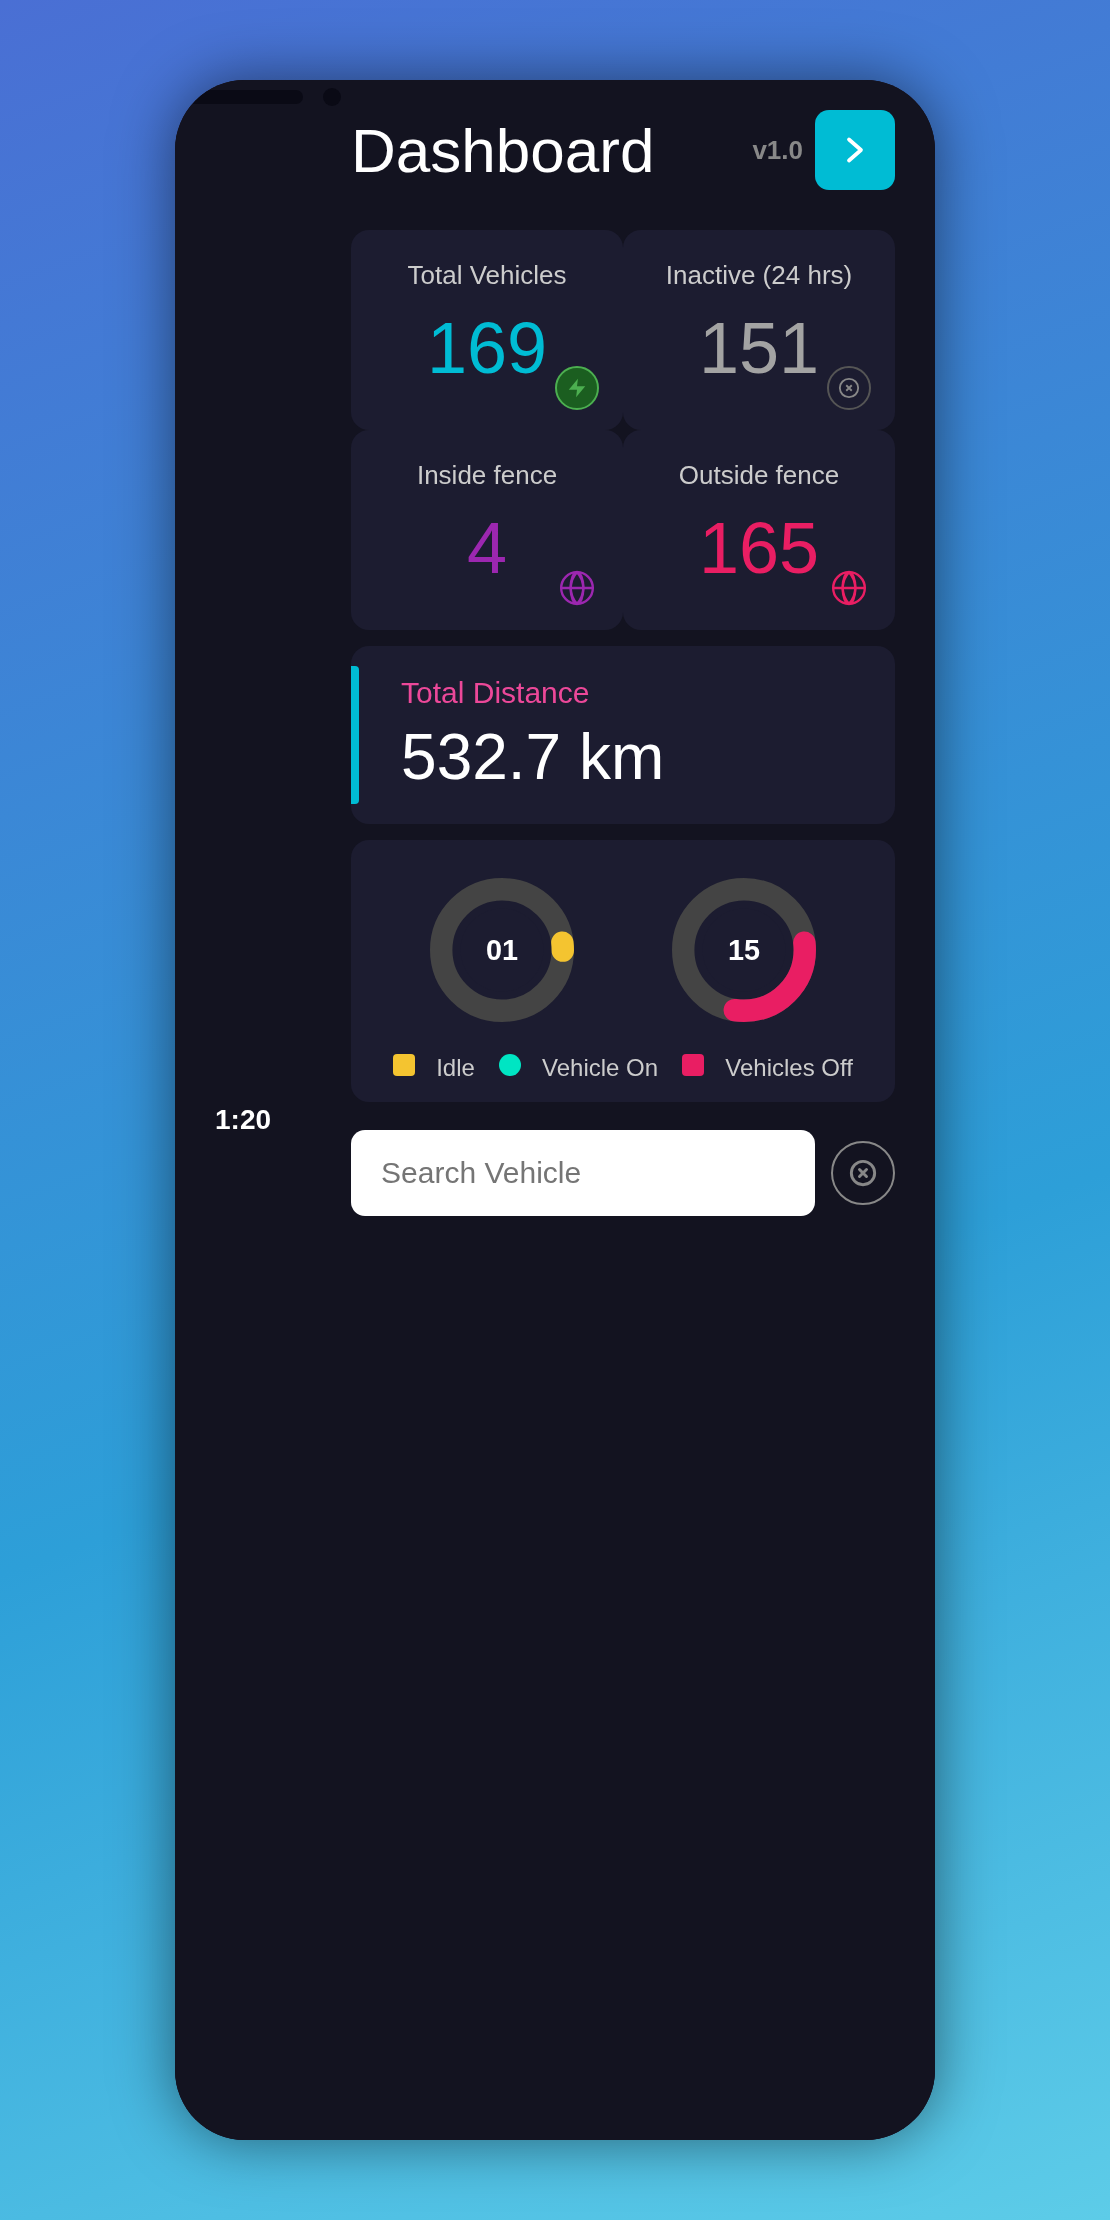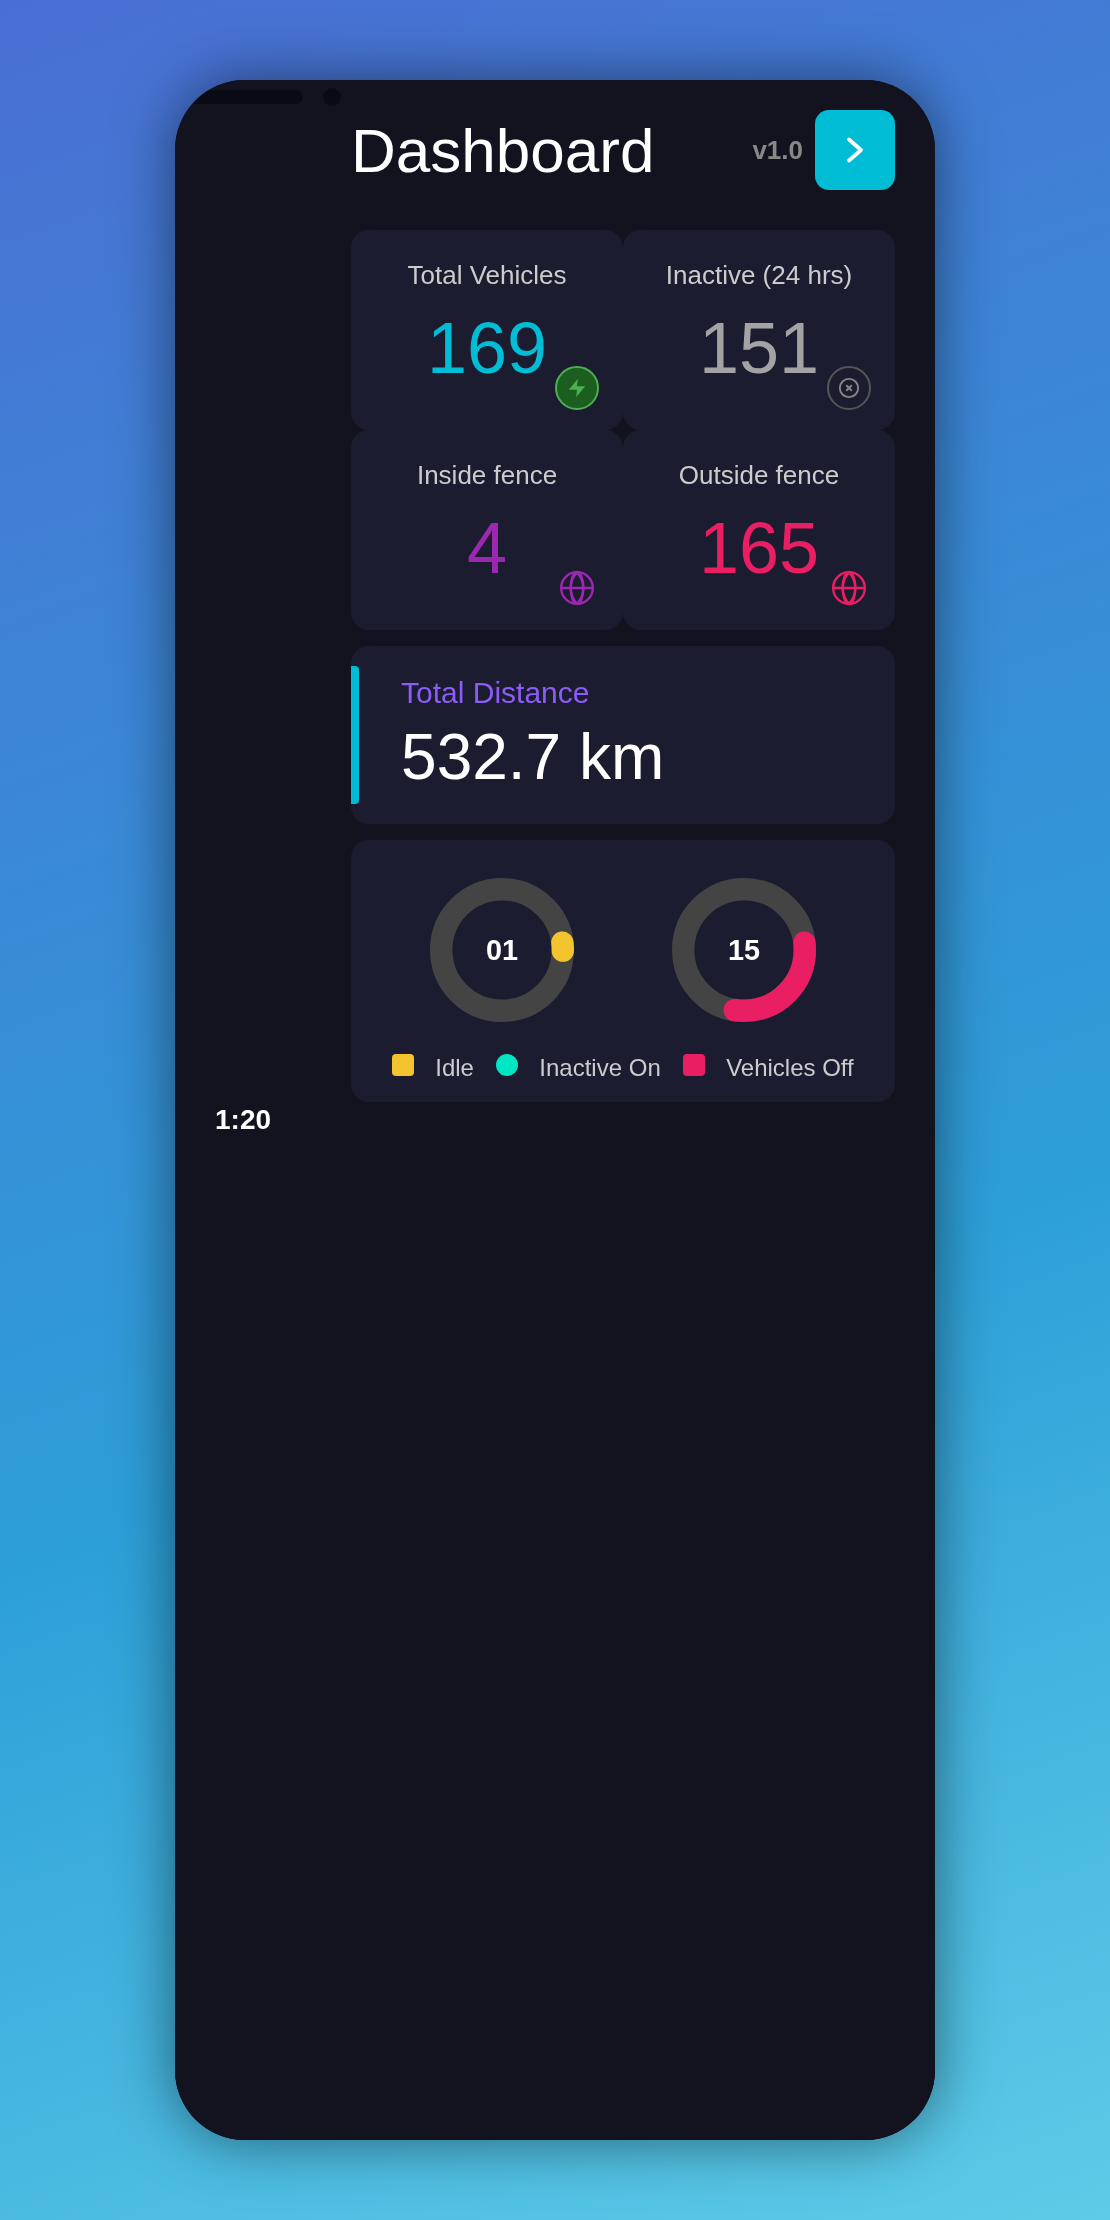--- a/index.html
+++ b/index.html
@@ -214,21 +214,21 @@
       position: absolute;
       left: 0;
       top: 20px;
       bottom: 20px;
       width: 8px;
       background: #00bcd4;
       border-radius: 0 4px 4px 0;
     }
 
     .distance-label {
-      color: #8b5cf6;
+      color: #ec4899;
       font-size: 30px;
       margin-bottom: 10px;
     }
 
     .distance-value {
       color: #ffffff;
       font-size: 64px;
       font-weight: 300;
     }
 
@@ -431,25 +431,34 @@
 
         </div>
 
         <div class="legends-row">
           <div class="legend-item">
             <div class="legend-dot" style="background:#f4c430;"></div>
             <span class="legend-text">Idle</span>
           </div>
           <div class="legend-item">
             <div class="legend-dot" style="background:#00e5c3;border-radius:50%;"></div>
-            <span class="legend-text">Inactive On</span>
+            <span class="legend-text">Vehicle On</span>
           </div>
           <div class="legend-item">
             <div class="legend-dot" style="background:#e91e63;border-radius:4px;"></div>
             <span class="legend-text">Vehicles Off</span>
           </div>
         </div>
       </div>
 
+      <div class="search-container">
+        <input type="text" class="search-input" placeholder="Search Vehicle" style="">
+        <button class="search-clear-btn">
+          <svg viewBox="0 0 24 24" fill="none" stroke="#888" stroke-width="2.5">
+            <circle cx="12" cy="12" r="10"></circle>
+            <path d="M15 9l-6 6M9 9l6 6" stroke-linecap="round"></path>
+          </svg>
+        </button>
+      </div>
 
     </div>
   </div>
 </div>
 
 </body></html>

